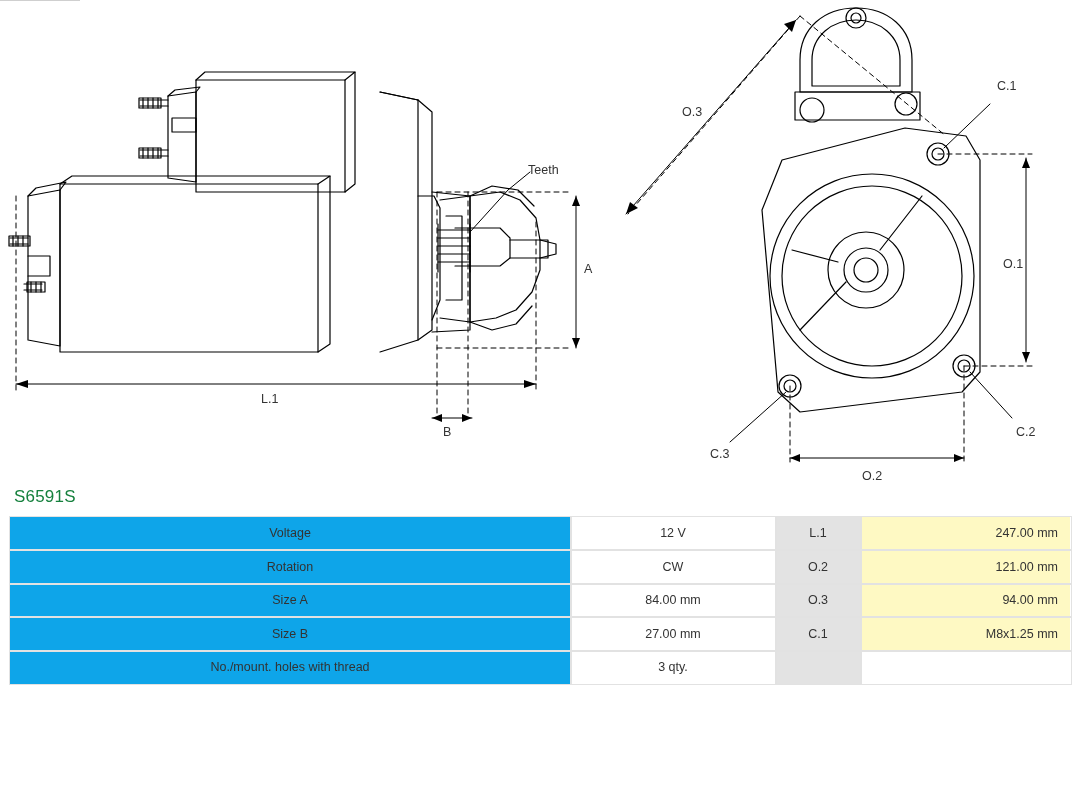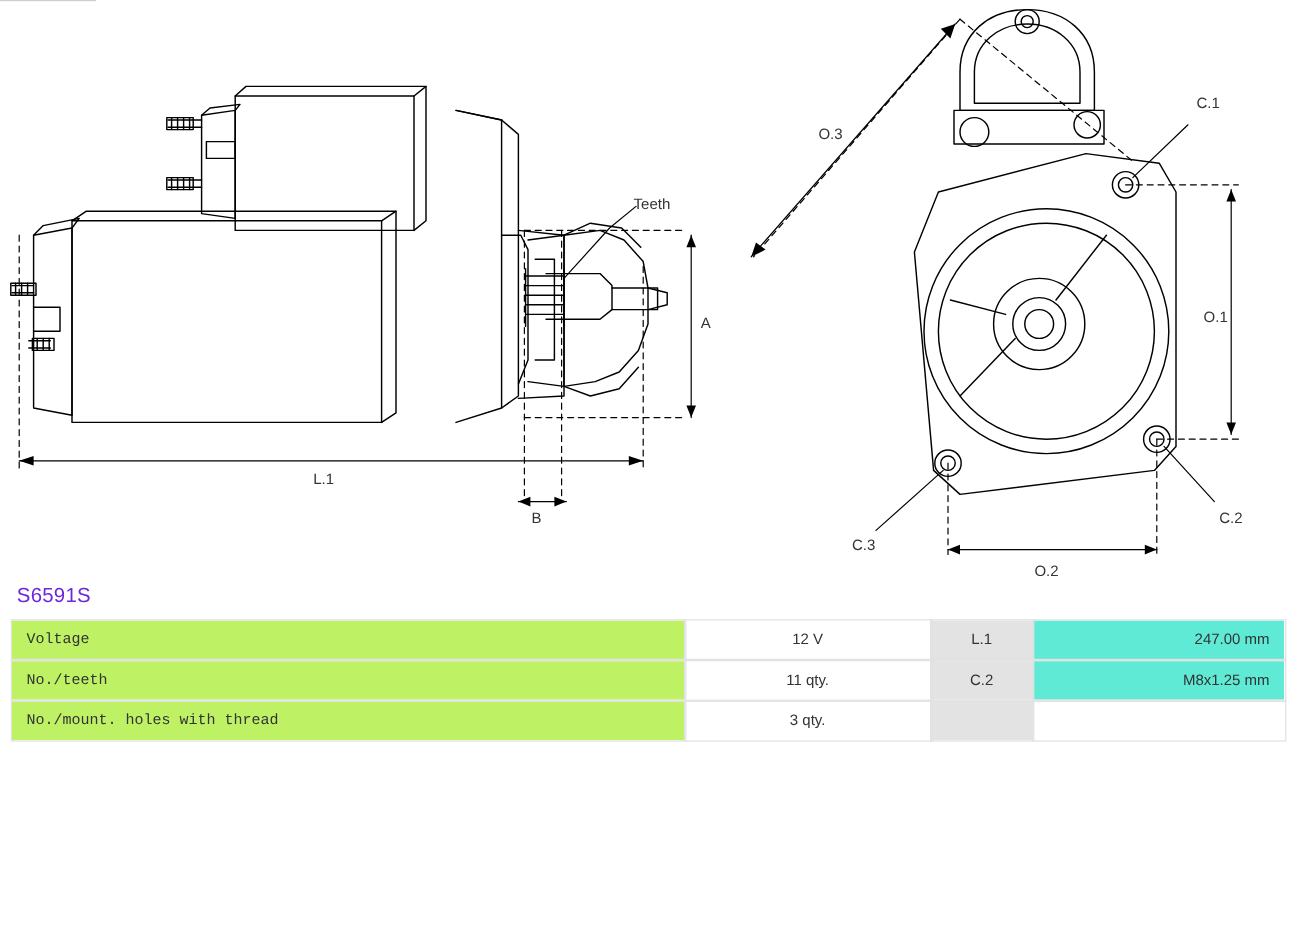--- a/index.html
+++ b/index.html
@@ -28,21 +28,21 @@
   .drawing-svg {
     position: absolute;
     top: 0;
     left: 0;
   }
   .part-number {
     position: absolute;
     top: 487px;
     left: 14px;
     font-size: 17px;
-    color: #6d28d9;
+    color: #15803d;
     font-family: "Liberation Sans", sans-serif;
     letter-spacing: 0.2px;
   }
   table.specs {
     position: absolute;
     top: 516px;
     left: 9px;
     width: 1062px;
     border-collapse: collapse;
     font-size: 12.5px;
@@ -50,38 +50,37 @@
   table.specs td {
     border: 1px solid #ffffff;
     outline: 1px solid #e2e2e2;
     height: 32.5px;
     padding: 0 12px;
     vertical-align: middle;
     background: #e3e3e3;
     color: #333333;
   }
   table.specs td.label {
-    text-align: left;
+    text-align: center;
     width: 536px;
-    background: #bef264;
-    font-family: Liberation Mono, monospace;
+    background: #0ea5e9;
   }
   table.specs td.value {
     text-align: center;
     width: 180px;
     background: #ffffff;
   }
   table.specs td.label2 {
     text-align: center;
     width: 60px;
     background: #e3e3e3;
   }
   table.specs td.value2 {
     text-align: right;
-    background: #5eead4;
+    background: #fef9c3;
   }
   table.specs td.blank {
     background: #e3e3e3;
   }
   table.specs td.blank2 {
     background: #ffffff;
   }
   .topline {
     position: absolute;
     top: 0;
@@ -246,23 +245,35 @@
 
   <table class="specs">
     <tbody>
       <tr>
         <td class="label">Voltage</td>
         <td class="value">12 V</td>
         <td class="label2">L.1</td>
         <td class="value2">247.00 mm</td>
       </tr>
       <tr>
-        <td class="label">No./teeth</td>
-        <td class="value">11 qty.</td>
-        <td class="label2">C.2</td>
+        <td class="label">Rotation</td>
+        <td class="value">CW</td>
+        <td class="label2">O.2</td>
+        <td class="value2">121.00 mm</td>
+      </tr>
+      <tr>
+        <td class="label">Size A</td>
+        <td class="value">84.00 mm</td>
+        <td class="label2">O.3</td>
+        <td class="value2">94.00 mm</td>
+      </tr>
+      <tr>
+        <td class="label">Size B</td>
+        <td class="value">27.00 mm</td>
+        <td class="label2">C.1</td>
         <td class="value2">M8x1.25 mm</td>
       </tr>
       <tr>
         <td class="label">No./mount. holes with thread</td>
         <td class="value">3 qty.</td>
         <td class="label2 blank"></td>
         <td class="value2 blank2"></td>
       </tr>
     </tbody>
   </table>

